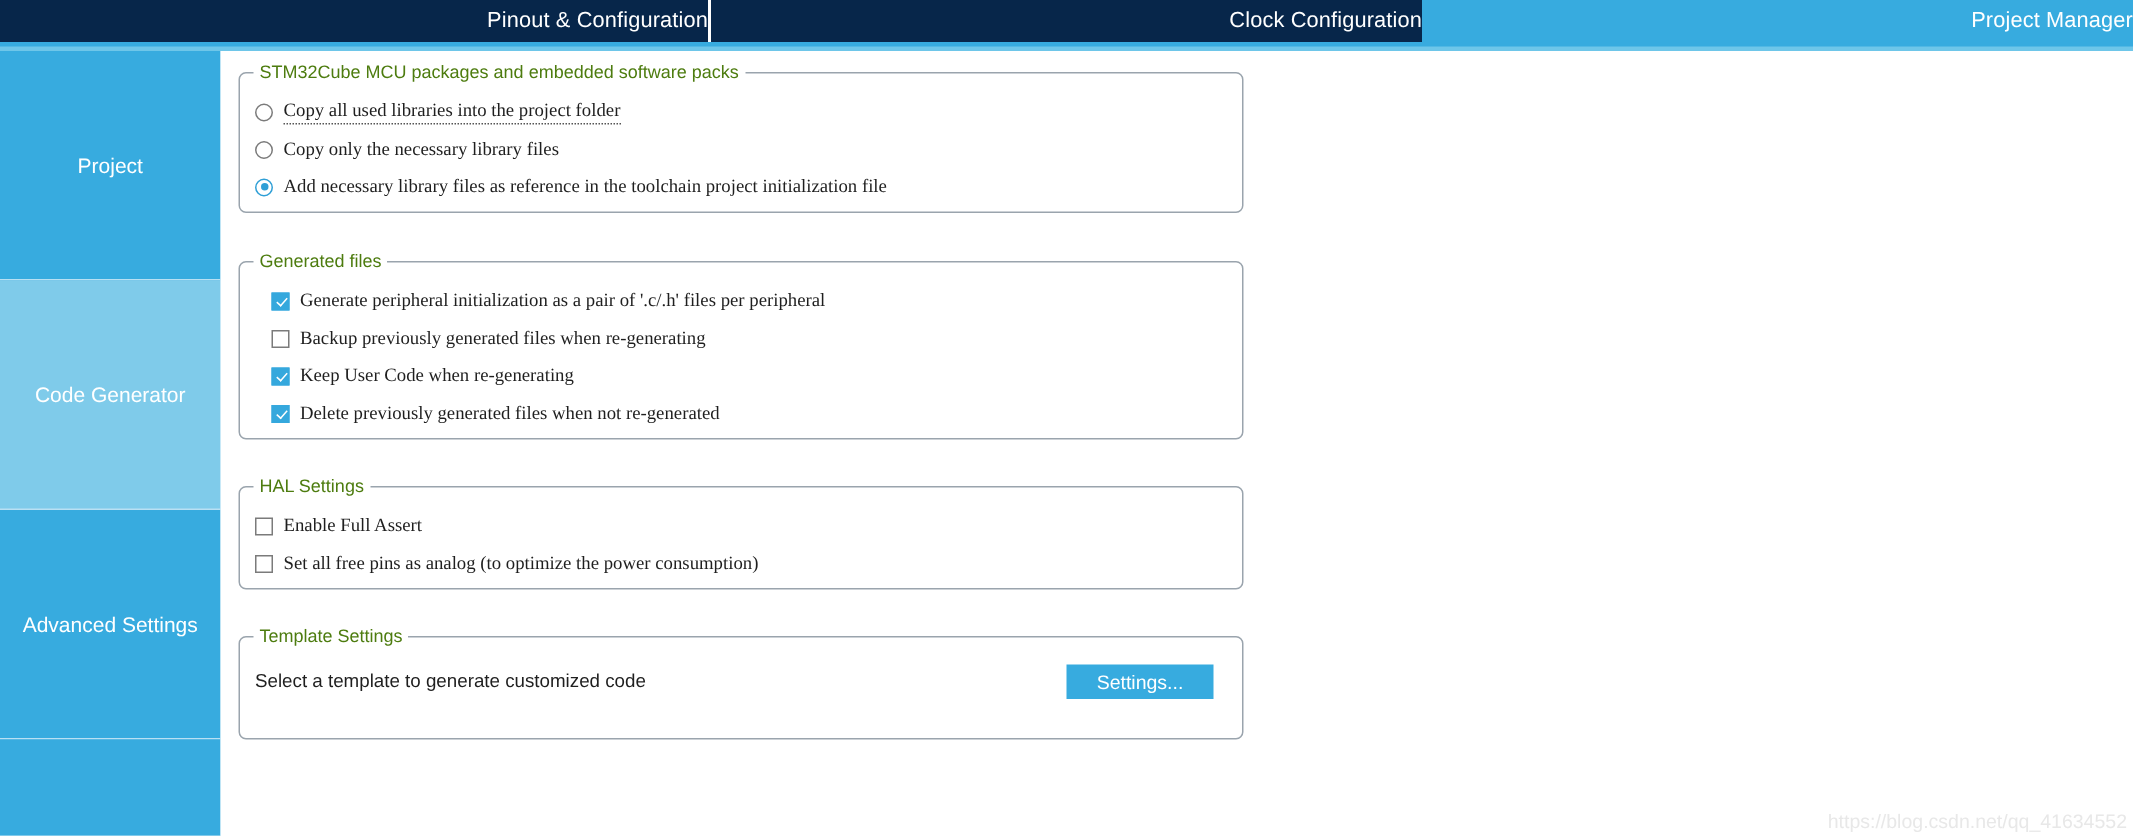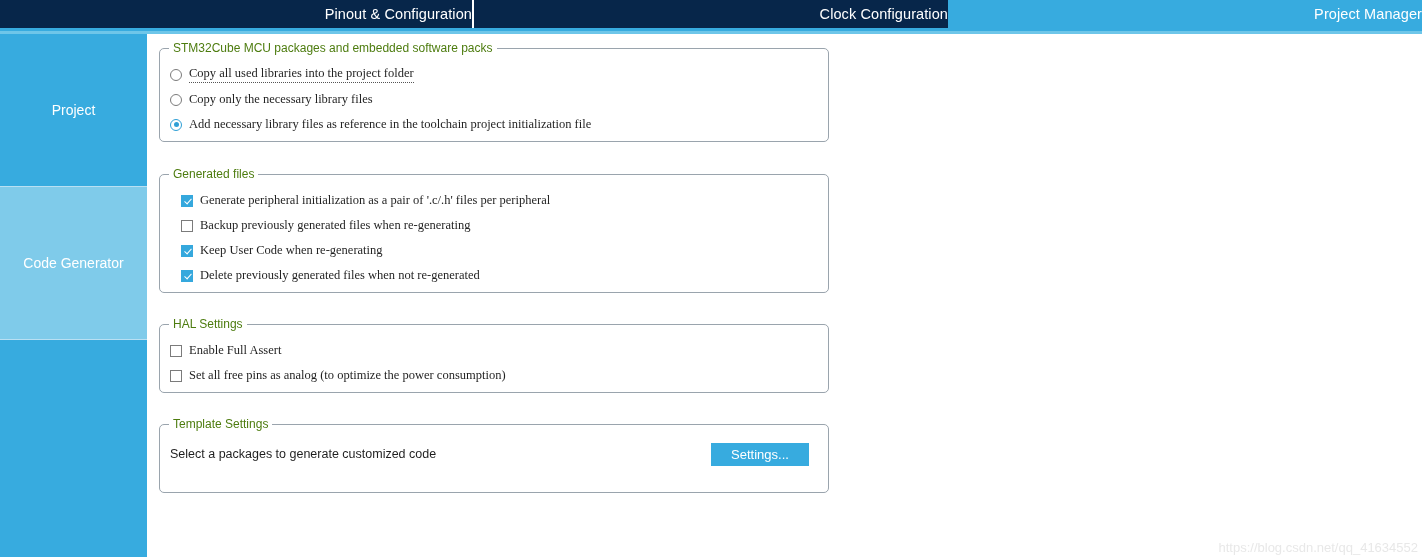--- a/index.html
+++ b/index.html
@@ -242,20 +242,23 @@
   <div class="lightline"></div>
 </div>
 
 <div id="sidebar">
   <div class="side-item level-dark h1">
     <span>Project</span>
   </div>
   <div class="side-item level-light h2">
     <span>Code Generator</span>
   </div>
+  <div class="side-item level-dark h3">
+    <span>Advanced Settings</span>
+  </div>
   <div class="side-item level-dark h4">
     <span></span>
   </div>
 </div>
 
 <div id="content">
 
   <div class="groupbox" style="top:14px; height:94px;">
     <div class="gb-title">STM32Cube MCU packages and embedded software packs</div>
     <div class="gb-body">
@@ -307,21 +310,21 @@
         <span class="checkbox"></span>
         <span class="opt-label">Set all free pins as analog (to optimize the power consumption)</span>
       </div>
     </div>
   </div>
 
   <div class="groupbox" style="top:390px; height:69px;">
     <div class="gb-title">Template Settings</div>
     <div class="gb-body">
       <div class="template-row">
-        <span class="template-text">Select a packages to generate customized code</span>
+        <span class="template-text">Select a template to generate customized code</span>
         <button class="settings-btn">Settings...</button>
       </div>
     </div>
   </div>
 
 </div>
 
 <div id="watermark">https://blog.csdn.net/qq_41634552</div>
 
 </body></html>

